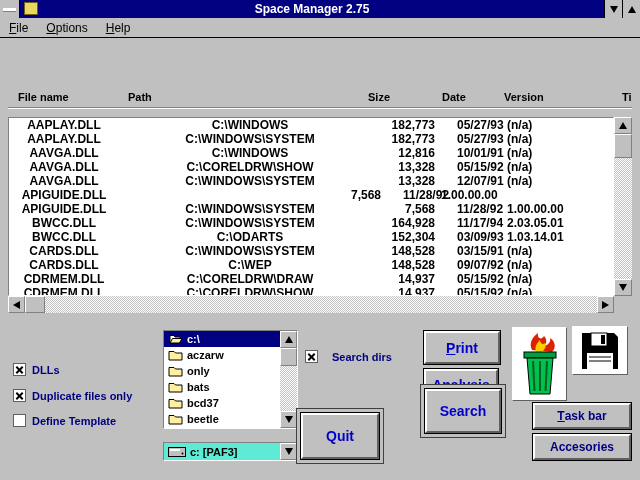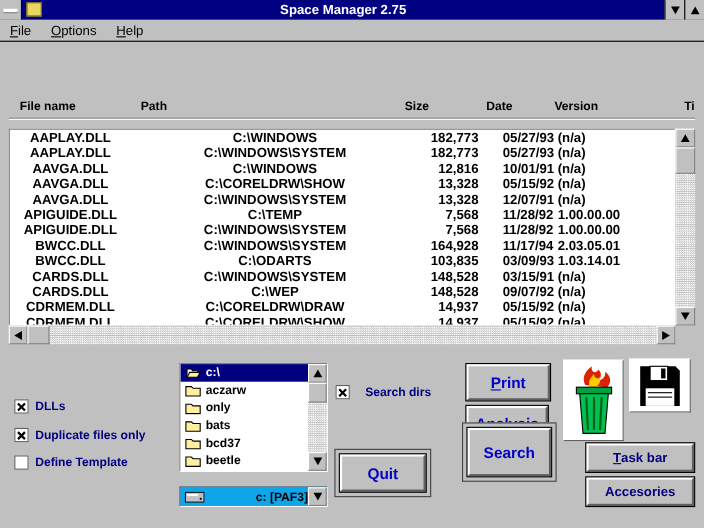--- a/index.html
+++ b/index.html
@@ -56,21 +56,21 @@
   .cblabel { position:absolute; font-size:11px; font-weight:bold; color:#000080; white-space:nowrap; }
 
   
   .dirbox { position:absolute; left:163px; top:330px; width:135px; height:99px; background:#fff; border:1px solid; border-color:#808080 #fff #fff #808080; }
   .diritems { position:absolute; left:0; top:0; right:17px; bottom:0; overflow:hidden; }
   .ditem { height:16px; display:flex; align-items:center; gap:4px; padding-left:4px; font-size:11px; font-weight:bold; white-space:nowrap; color:#000; }
   .ditem.selected { background:#000080; color:#fff; }
   .dirscroll { position:absolute; right:0; top:0; width:17px; height:100%; }
 
   
-  .combo { position:absolute; left:163px; top:442px; width:135px; height:19px; background:#0ea5e9; border:1px solid; border-color:#808080 #fff #fff #808080; display:flex; align-items:center;text-align:right; }
+  .combo { position:absolute; left:163px; top:442px; width:135px; height:19px; background:#5eead4; border:1px solid; border-color:#808080 #fff #fff #808080; display:flex; align-items:center; }
   .drive-glyph { margin:0 4px; display:flex; }
   .combo-text { font-size:11px; font-weight:bold; flex:1; color:#000; }
   .combo-btn { width:17px; height:17px; background:#c0c0c0; border:1px solid; border-color:#fff #808080 #808080 #fff; display:flex; align-items:center; justify-content:center; }
 
   
   .btn { position:absolute; background:#c0c0c0; border:2px solid; border-color:#fff #606060 #606060 #fff; outline:1px solid #000; display:flex; align-items:center; justify-content:center; font-weight:bold; cursor:default; white-space:nowrap; }
   .action { color:#0000cc; font-size:14px; }
   .navybtn { color:#000080; font-size:12px; }
   .btnframe { position:absolute; border:1px solid #404040; padding:4px; background:#c0c0c0; }
   .btnframe .btn { position:relative; width:100%; height:100%; }
@@ -161,21 +161,20 @@
     <span class="c-file">AAVGA.DLL</span>
     <span class="c-path">C:\WINDOWS\SYSTEM</span>
     <span class="c-size">13,328</span>
     <span class="c-date">12/07/91</span>
     <span class="c-version">(n/a)</span>
     <span class="c-time"></span>
   </div>
 
   <div class="frow">
     <span class="c-file">APIGUIDE.DLL</span>
-    <span class="c-path">C:\TEMP</span>
     <span class="c-size">7,568</span>
     <span class="c-date">11/28/92</span>
     <span class="c-version">1.00.00.00</span>
     <span class="c-time"></span>
   </div>
 
   <div class="frow">
     <span class="c-file">APIGUIDE.DLL</span>
     <span class="c-path">C:\WINDOWS\SYSTEM</span>
     <span class="c-size">7,568</span>
@@ -189,21 +188,21 @@
     <span class="c-path">C:\WINDOWS\SYSTEM</span>
     <span class="c-size">164,928</span>
     <span class="c-date">11/17/94</span>
     <span class="c-version">2.03.05.01</span>
     <span class="c-time"></span>
   </div>
 
   <div class="frow">
     <span class="c-file">BWCC.DLL</span>
     <span class="c-path">C:\ODARTS</span>
-    <span class="c-size">103,835</span>
+    <span class="c-size">152,304</span>
     <span class="c-date">03/09/93</span>
     <span class="c-version">1.03.14.01</span>
     <span class="c-time"></span>
   </div>
 
   <div class="frow">
     <span class="c-file">CARDS.DLL</span>
     <span class="c-path">C:\WINDOWS\SYSTEM</span>
     <span class="c-size">148,528</span>
     <span class="c-date">03/15/91</span>
@@ -342,21 +341,21 @@
   <div class="cblabel" style="left:332px;top:351px">Search dirs</div>
 
   <div class="btn action" style="left:424px;top:331px;width:76px;height:33px">
     <span class="u">P</span>
       <span>rint</span>
   </div>
   <div class="btn action" style="left:424px;top:369px;width:74px;height:31px">
     <span>Analysis</span>
   </div>
 
-  <div class="btnframe" style="left:304px;top:408px;width:88px;height:44px">
+  <div class="btnframe" style="left:296px;top:408px;width:88px;height:56px">
     <div class="btn action">
         <span>Quit</span>
       </div>
   </div>
   <div class="btnframe" style="left:420px;top:384px;width:86px;height:54px">
     <div class="btn action">
         <span>Search</span>
       </div>
   </div>
 

